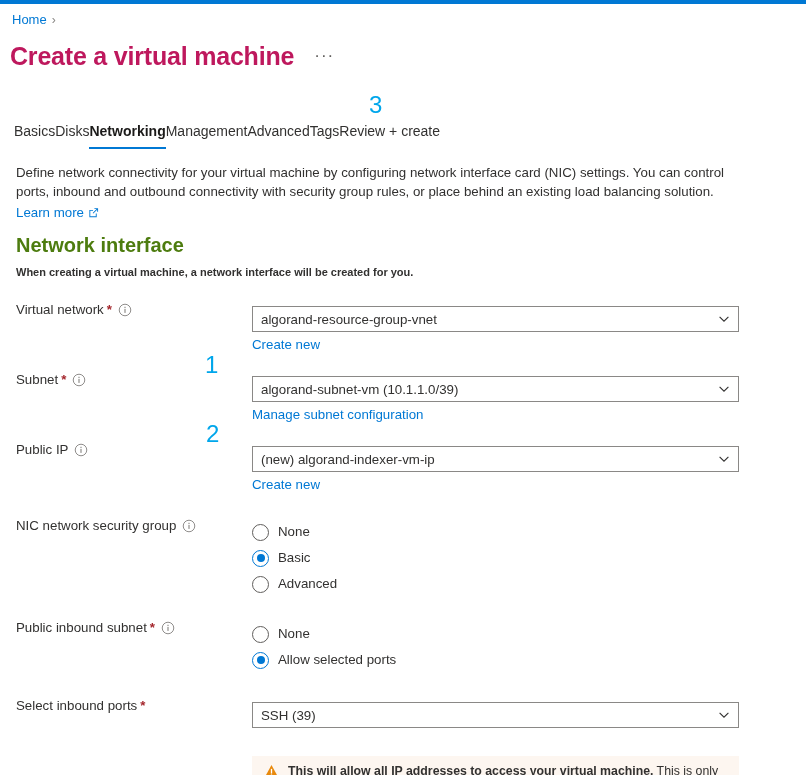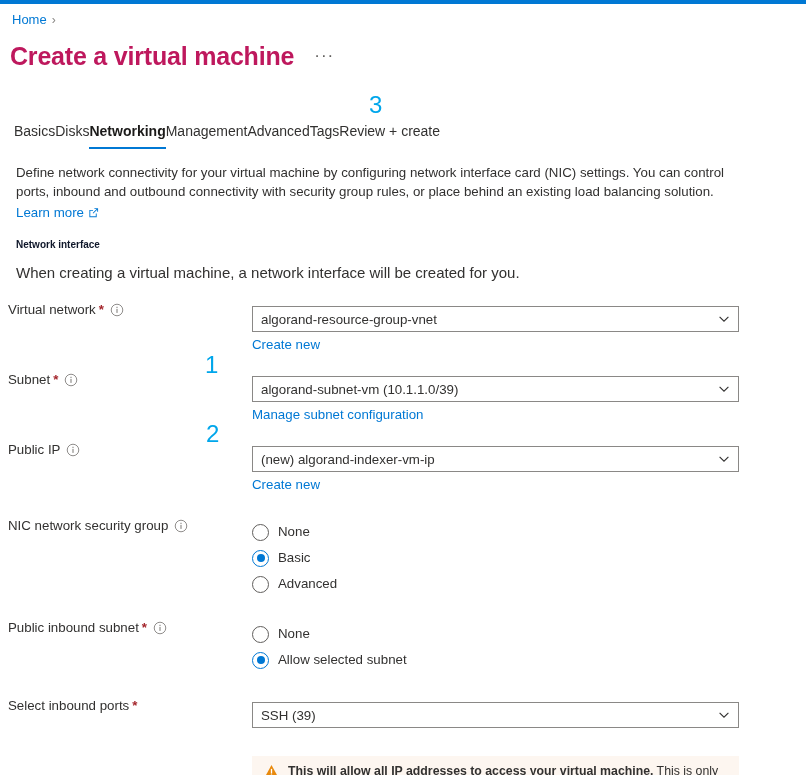--- a/index.html
+++ b/index.html
@@ -128,49 +128,50 @@
     margin-top: 2px;
     cursor: pointer;
   }
   .ext-icon { display: inline-block; width: 11px; height: 11px; }
 
   
   .section-head {
     position: absolute;
     top: 235px;
     left: 16px;
-    font-size: 10px;
+    font-size: 20px;
     font-weight: 600;
-    color: #0f172a;
+    color: #4d7c0f;
     line-height: 20px;
   }
   .section-sub {
     position: absolute;
     top: 263px;
     left: 16px;
-    font-size: 15px;
+    font-size: 11px;
     color: #323130;
     line-height: 19px;
+    font-weight: bold;
   }
 
   
   .form {
     position: absolute;
     top: 298px;
     left: 0;
     width: 806px;
   }
   .row {
     position: relative;
     display: flex;
     align-items: flex-start;
   }
   .row-label {
     width: 252px;
-    padding-left: 8px;
+    padding-left: 16px;
     font-size: 13.3px;
     line-height: 18px;
     color: #323130;
     display: flex;
     align-items: center;
     gap: 6px;
     padding-top: 3px;
   }
   .req { color: #a4262c; font-weight: 600; margin-left: -3px; }
   .info-icon {
@@ -397,21 +398,21 @@
         </svg>
       </div>
       <div class="row-control">
         <div class="radio-group">
           <div class="radio-item">
             <span class="radio-outer"></span>
             <span class="radio-label">None</span>
           </div>
           <div class="radio-item checked">
             <span class="radio-outer"></span>
-            <span class="radio-label">Allow selected subnet</span>
+            <span class="radio-label">Allow selected ports</span>
           </div>
         </div>
       </div>
     </div>
 
     <div class="row" style="margin-bottom:20px;">
       <div class="row-label">
         <span>Select inbound ports</span>
         <span class="req">*</span>
       </div>

